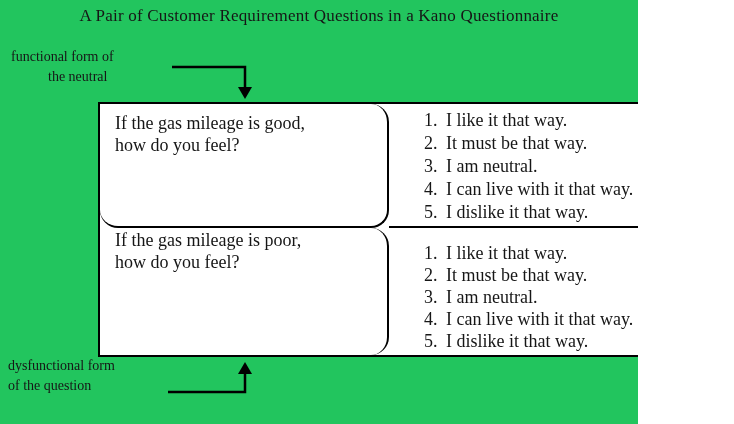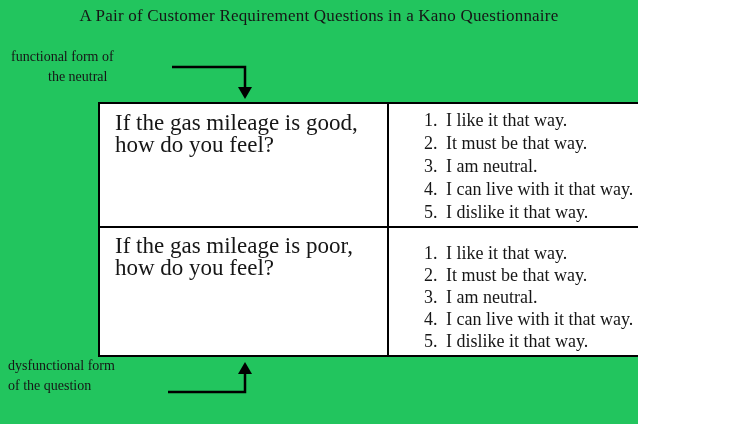--- a/index.html
+++ b/index.html
@@ -36,26 +36,27 @@
     width:612px; height:255px;
     border:2px solid #000;
     display:grid;
     grid-template-columns:289px 1fr;
     grid-template-rows:124px 1fr;
     background:#fff;
   }
   .cell { overflow:hidden; }
   .q-cell {
     border-right:2px solid #000;
-    font-size:23px;
+    font-size:18px;
     line-height:22px;
     padding:8px 8px 0 15px;
+    border-radius:18px;
   }
   .row1 { border-bottom:2px solid #000; }
-  .q-cell.row2 { padding-top:7px; }
+  .q-cell.row2 { padding-top:1px; }
   .opt-cell {
     font-size:18px;
     padding:5px 4px 0 35px;
   }
   .opt-cell.row2 { padding-top:14px; }
   .option { display:flex; line-height:23px; }
   .opt-cell.row2 .option { line-height:22px; }
   .option .num { width:22px; flex:none; }
 
   .arrow-layer {

